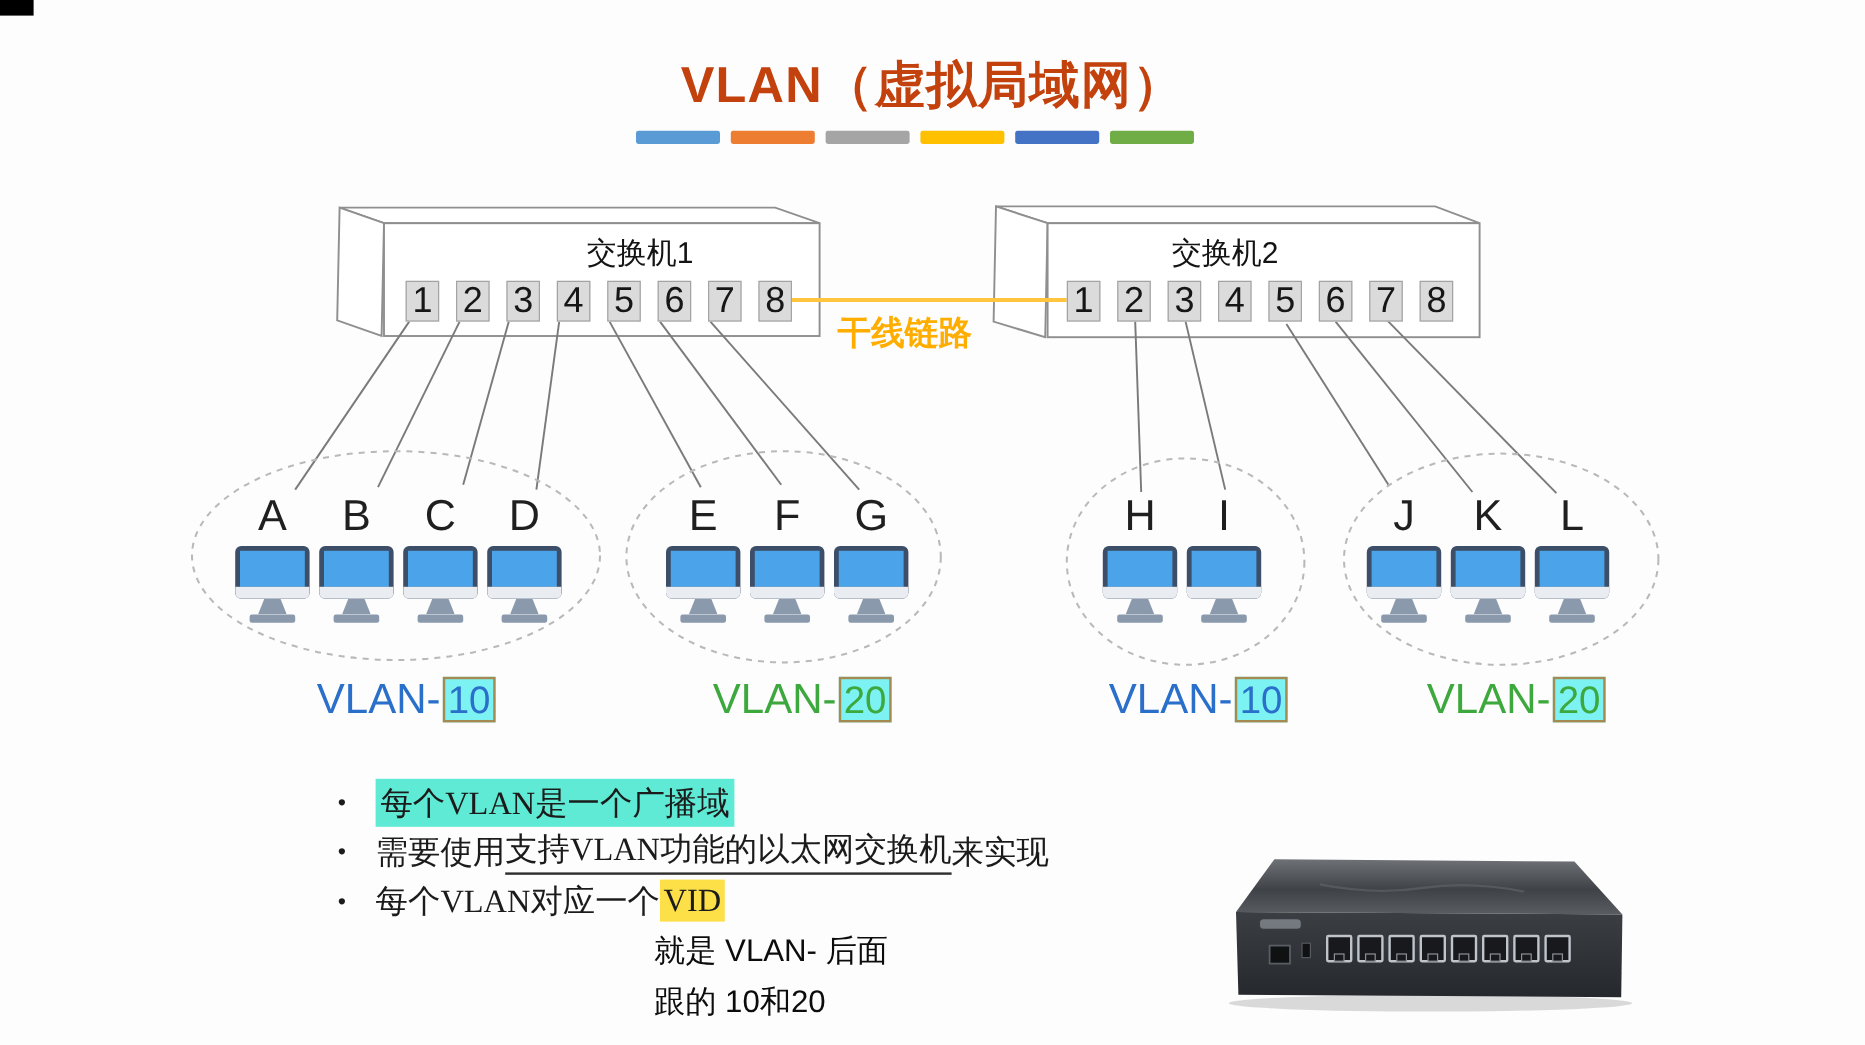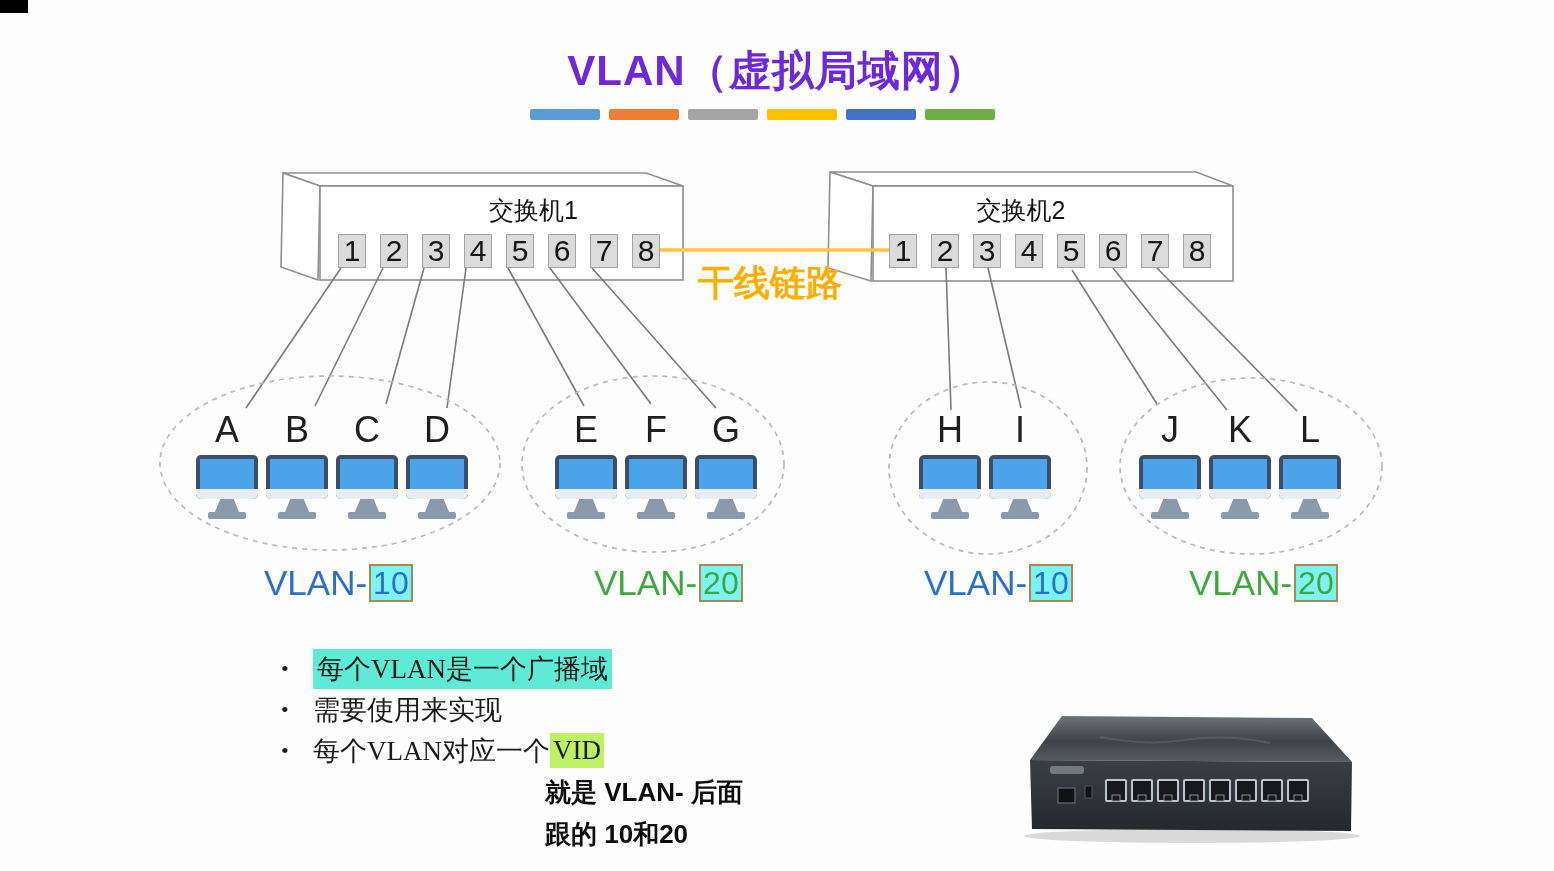--- a/index.html
+++ b/index.html
@@ -18,21 +18,21 @@
 
   .switch-name{font-size:25px;color:#141414;text-align:center;white-space:nowrap}
   #sw1-name{left:320px;top:194px;width:427px}
   #sw2-name{left:873px;top:194px;width:296px}
 
   .ports{display:flex;gap:14px}
   #ports1{left:338px;top:234px}
   #ports2{left:889px;top:234px}
   .port{width:28px;height:34px;background:#DBDBDB;border:1px solid #A3A3A3;font-size:30px;line-height:31px;text-align:center;color:#161616}
 
-  #trunk-label{left:698px;top:259px;font-size:36px;font-weight:bold;white-space:nowrap}
+  #trunk-label{left:698px;top:259px;font-size:28px;font-weight:bold;white-space:nowrap}
 
   .group{display:flex;gap:8px}
   #g0{left:196px;top:410px}
   #g1{left:555px;top:410px}
   #g2{left:919px;top:410px}
   #g3{left:1139px;top:410px}
   .computer{width:62px;display:flex;flex-direction:column;align-items:center}
   .pc-letter{font-size:36px;line-height:40px;margin-bottom:5px;color:#1f1f1f}
   .pc-monitor{width:62px;height:44px;background:var(--pc-frame,#3D4F68);border-radius:5px;position:relative;overflow:hidden;flex:none}
   .pc-screen{position:absolute;left:4px;top:4px;right:4px;bottom:10px;background:var(--pc-screen,#4BA4EA)}
@@ -50,21 +50,21 @@
 
   #broadcast-note{left:855px;top:610px;font-size:27px;font-weight:bold;color:#0c0c0c;white-space:nowrap}
 
   #bullets{left:263px;top:648px;font-family:"Liberation Serif","DejaVu Serif",serif;font-size:27px;color:#1b1b1b}
   .bullet-line{height:41px;display:flex;align-items:center;white-space:nowrap}
   .dot{display:inline-block;width:50px;padding-left:18px;font-size:22px}
   .hl-yellow{background:#FBF200;padding:2px 4px}
   .hl-cyan{background:#00E8E8;padding:2px 3px}
   .uline{border-bottom:2px solid #2e2e2e;padding-bottom:1px}
 
-  .vid-note{font-size:26px;font-weight:bold;color:#0c0c0c;white-space:nowrap}
+  .vid-note{font-size:26px;font-weight:normal;color:#0c0c0c;white-space:nowrap}
   #vid-note1{left:545px;top:775px}
   #vid-note2{left:545px;top:817px}
 </style>
 </head>
 <body>
 
 <div id="canvas">
 
   <svg id="svg-layer" class="abs" width="1554" height="871" viewBox="0 0 1554 871">
     <defs>
@@ -135,21 +135,21 @@
         <use href="#rj45" x="1210" y="780"></use>
         <use href="#rj45" x="1236" y="780"></use>
         <use href="#rj45" x="1262" y="780"></use>
         <use href="#rj45" x="1288" y="780"></use>
       </g>
     </g>
   </svg>
 
   <div id="corner-mark" class="abs"></div>
 
-  <div id="title" class="abs" style="color: #6d28d9;">VLAN（虚拟局域网）</div>
+  <div id="title" class="abs" style="color: #c2410c;">VLAN（虚拟局域网）</div>
   <div id="bars" class="abs">
       <div class="bar" style="background: rgb(91, 155, 213);"></div>
       <div class="bar" style="background: rgb(237, 125, 49);"></div>
       <div class="bar" style="background: rgb(165, 165, 165);"></div>
       <div class="bar" style="background: rgb(255, 192, 0);"></div>
       <div class="bar" style="background: rgb(68, 114, 196);"></div>
       <div class="bar" style="background: rgb(112, 173, 71);"></div>
     </div>
 
   <div id="sw1-name" class="abs switch-name">交换机1</div>
@@ -314,25 +314,26 @@
 
 
   <div id="bullets" class="abs">
     <div class="bullet-line">
       <span class="dot">•</span>
         <span class="hl-yellow" style="background: #5eead4;">每个VLAN是一个广播域</span>
     </div>
     <div class="bullet-line">
       <span class="dot">•</span>
       <span>需要使用</span>
+        <span class="uline">支持VLAN功能的以太网交换机</span>
         <span>来实现</span>
     </div>
     <div class="bullet-line">
       <span class="dot">•</span>
       <span>每个VLAN对应一个</span>
-        <span class="hl-cyan" style="background: #bef264;">VID</span>
+        <span class="hl-cyan" style="background: #fde047;">VID</span>
     </div>
   </div>
 
   <div id="vid-note1" class="abs vid-note">就是 VLAN- 后面</div>
   <div id="vid-note2" class="abs vid-note">跟的 10和20</div>
 
 </div>
 
 </body></html>

